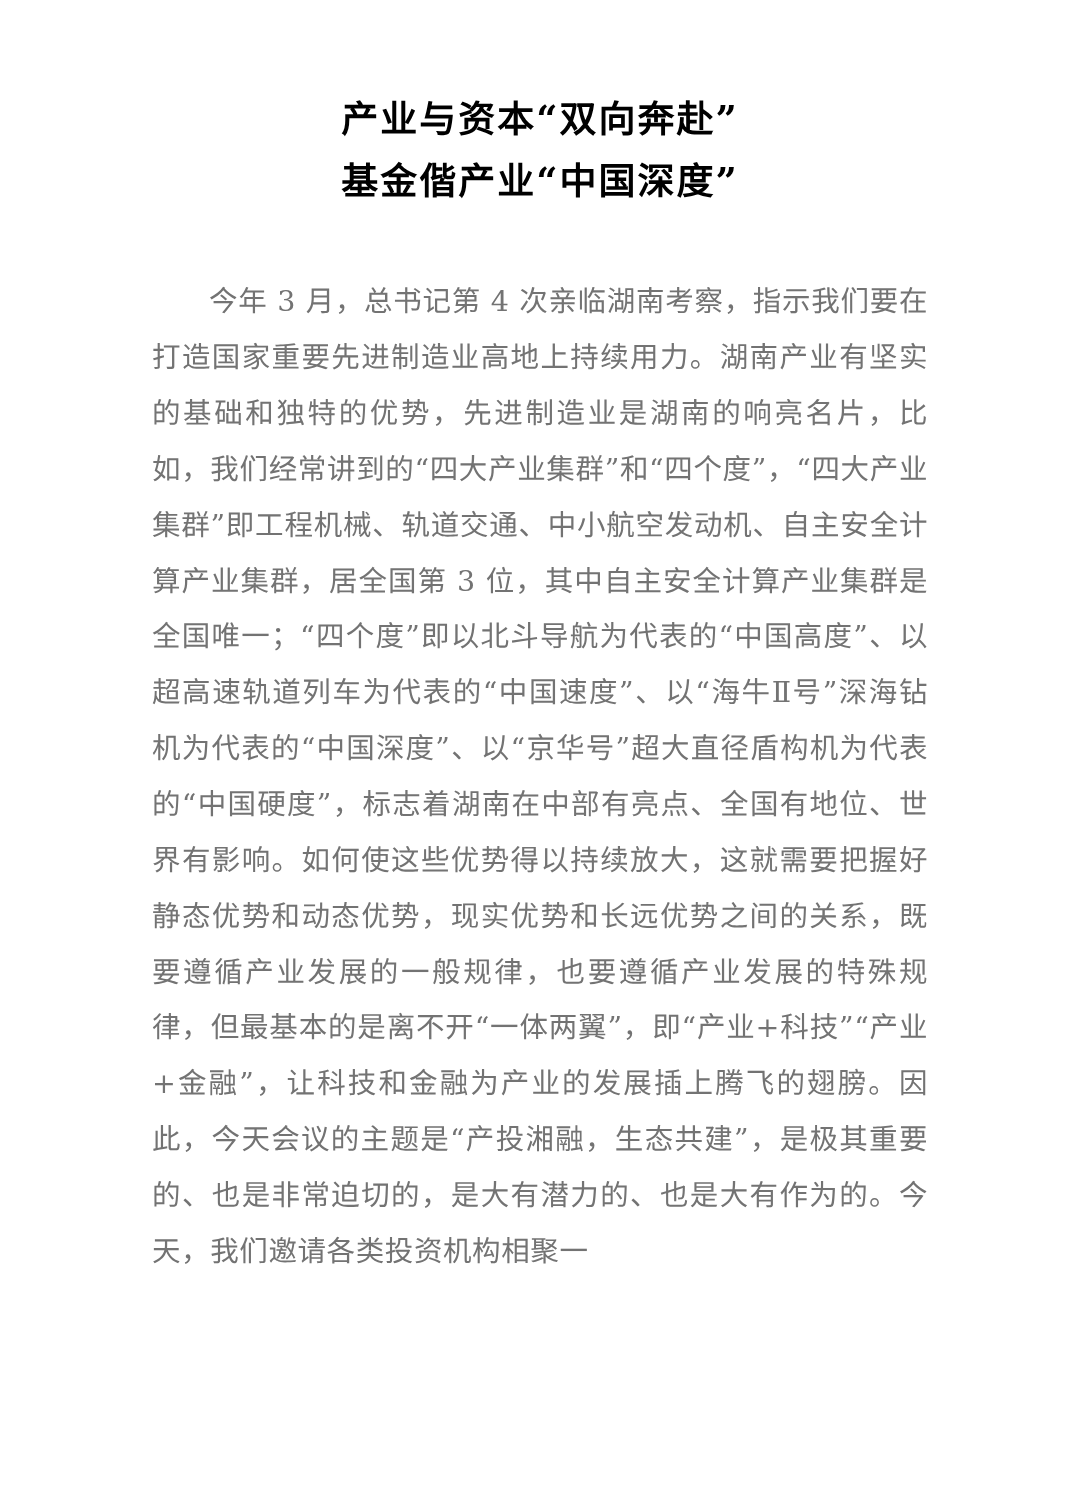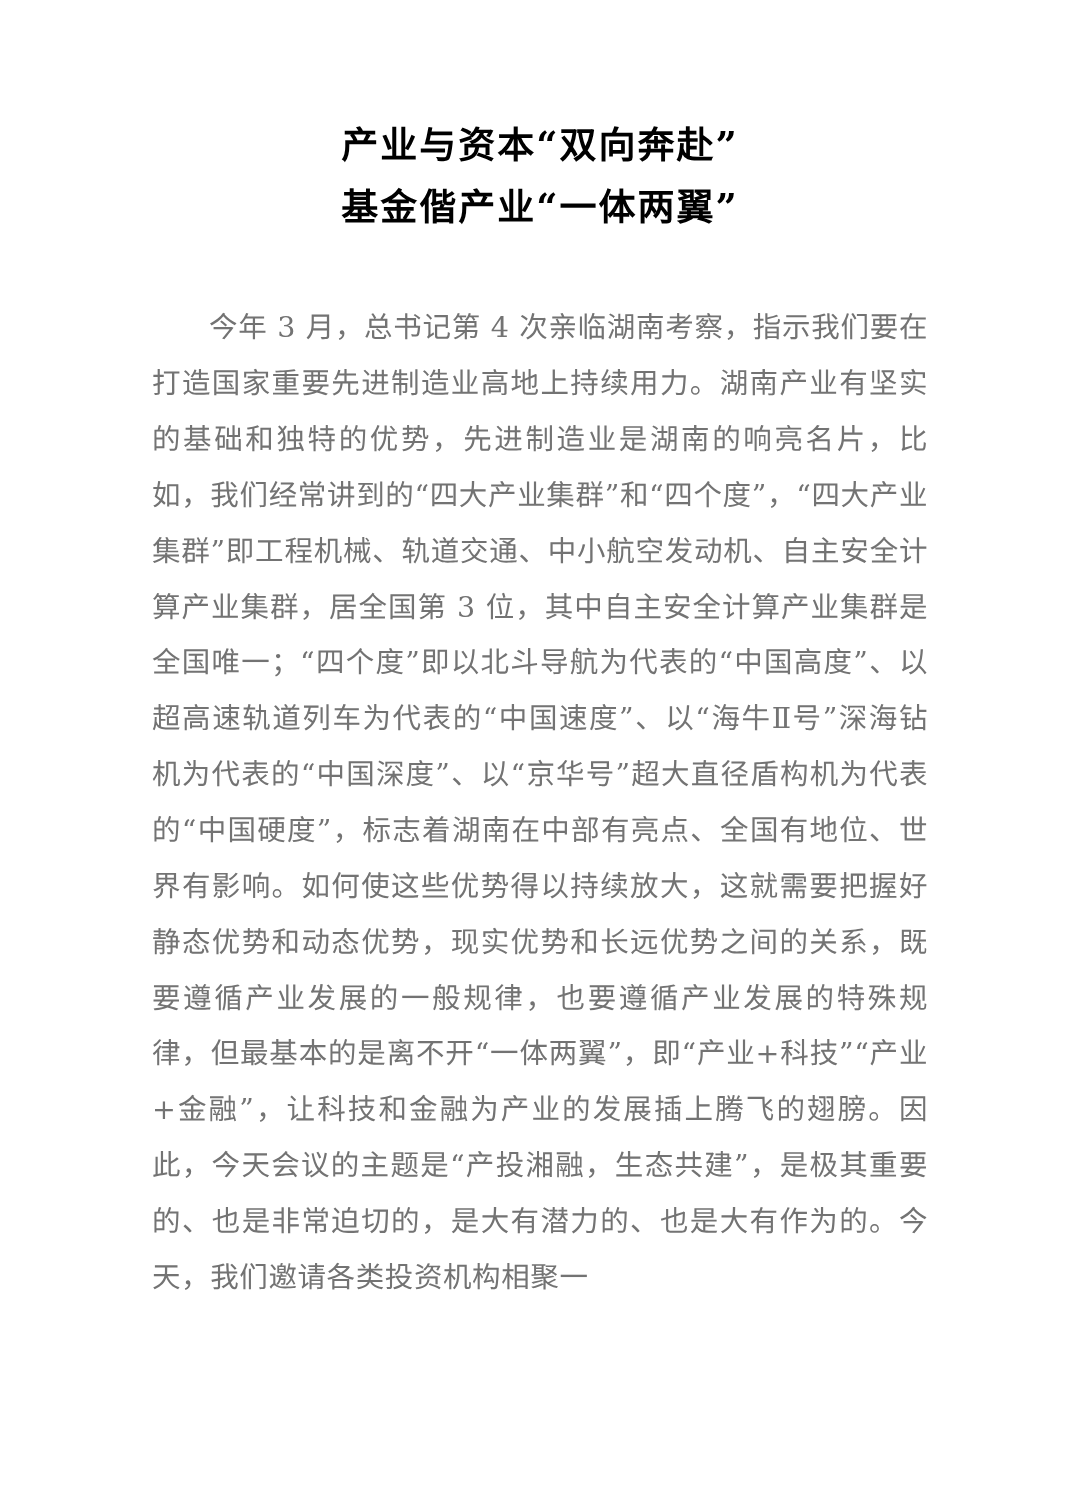--- a/index.html
+++ b/index.html
@@ -16,21 +16,21 @@
   }
   .page {
     position: relative;
     width: 1080px;
     height: 1498px;
     background: #ffffff;
     box-sizing: border-box;
     padding: 0 152px;
   }
   .title-block {
-    padding-top: 114px;
+    padding-top: 88px;
     text-align: center;
   }
   .title-line {
     font-size: 37px;
     font-weight: bold;
     letter-spacing: 2px;
     line-height: 1.68;
     color: #000000;
   }
   .body-block {
@@ -47,20 +47,20 @@
     margin: 0;
   }
 </style>
 </head>
 <body>
 
 <div class="page">
 
   <div class="title-block">
     <div class="title-line">产业与资本“双向奔赴”</div>
-    <div class="title-line">基金偕产业“一体两翼”</div>
+    <div class="title-line">基金偕产业“中国深度”</div>
   </div>
 
   <div class="body-block">
     <p class="para">今年 3 月，总书记第 4 次亲临湖南考察，指示我们要在打造国家重要先进制造业高地上持续用力。湖南产业有坚实的基础和独特的优势，先进制造业是湖南的响亮名片，比如，我们经常讲到的“四大产业集群”和“四个度”，“四大产业集群”即工程机械、轨道交通、中小航空发动机、自主安全计算产业集群，居全国第 3 位，其中自主安全计算产业集群是全国唯一；“四个度”即以北斗导航为代表的“中国高度”、以超高速轨道列车为代表的“中国速度”、以“海牛Ⅱ号”深海钻机为代表的“中国深度”、以“京华号”超大直径盾构机为代表的“中国硬度”，标志着湖南在中部有亮点、全国有地位、世界有影响。如何使这些优势得以持续放大，这就需要把握好静态优势和动态优势，现实优势和长远优势之间的关系，既要遵循产业发展的一般规律，也要遵循产业发展的特殊规律，但最基本的是离不开“一体两翼”，即“产业+科技”“产业+金融”，让科技和金融为产业的发展插上腾飞的翅膀。因此，今天会议的主题是“产投湘融，生态共建”，是极其重要的、也是非常迫切的，是大有潜力的、也是大有作为的。今天，我们邀请各类投资机构相聚一</p>
   </div>
 
 </div>
 
 </body></html>

